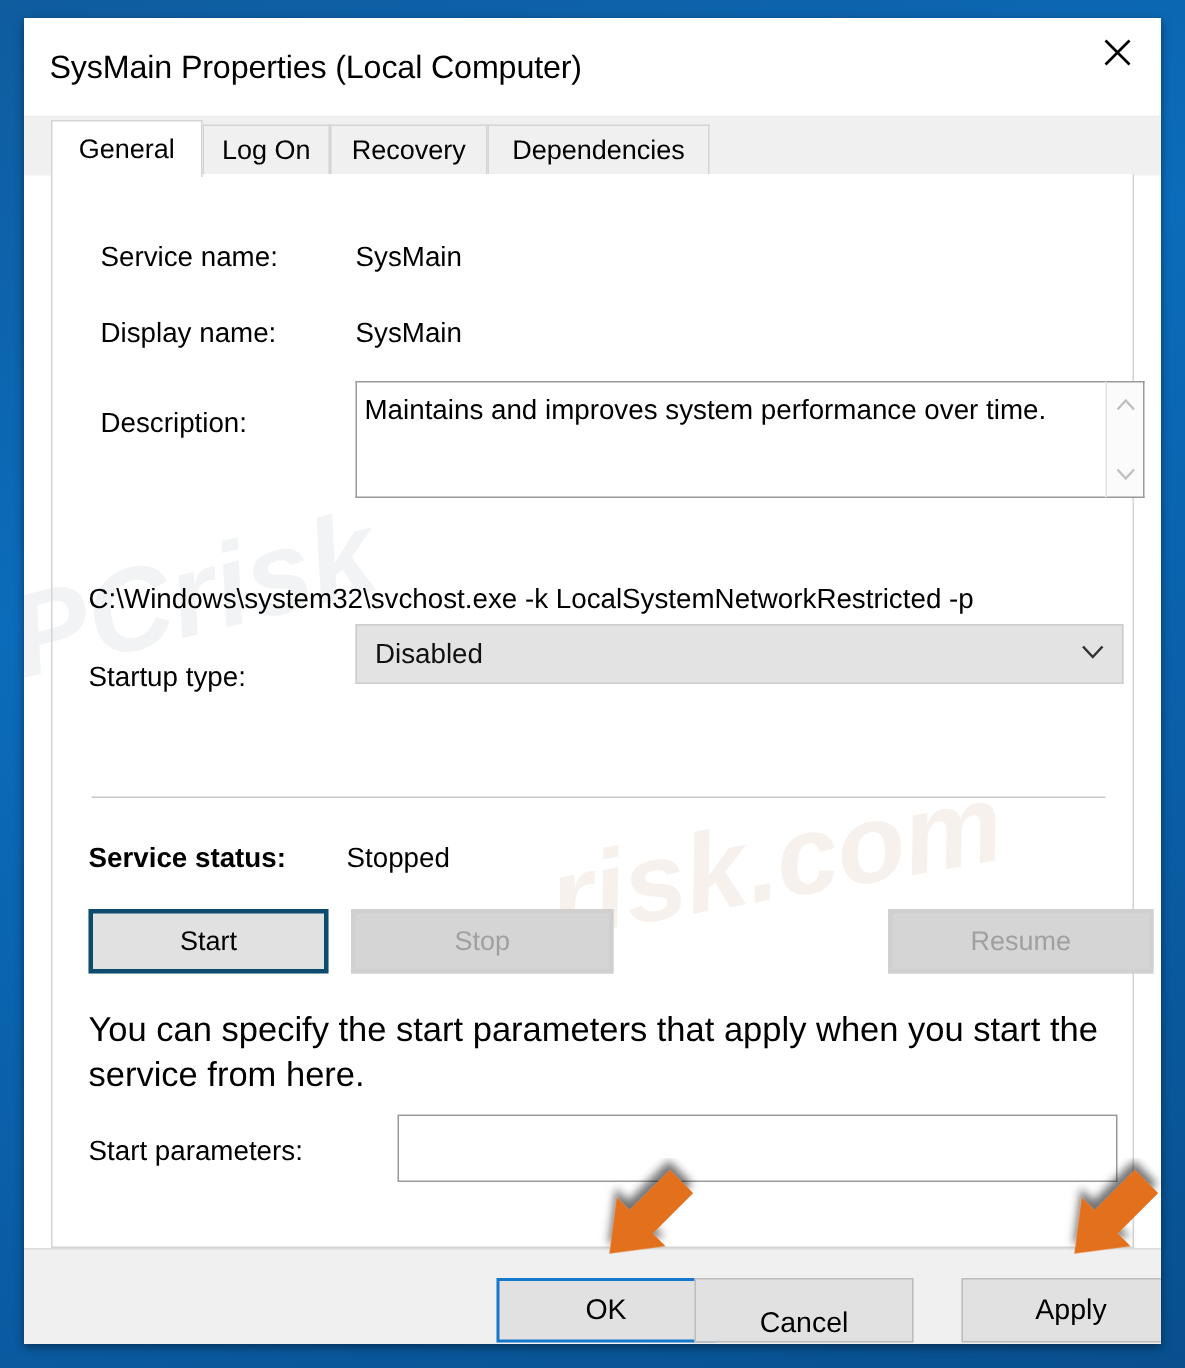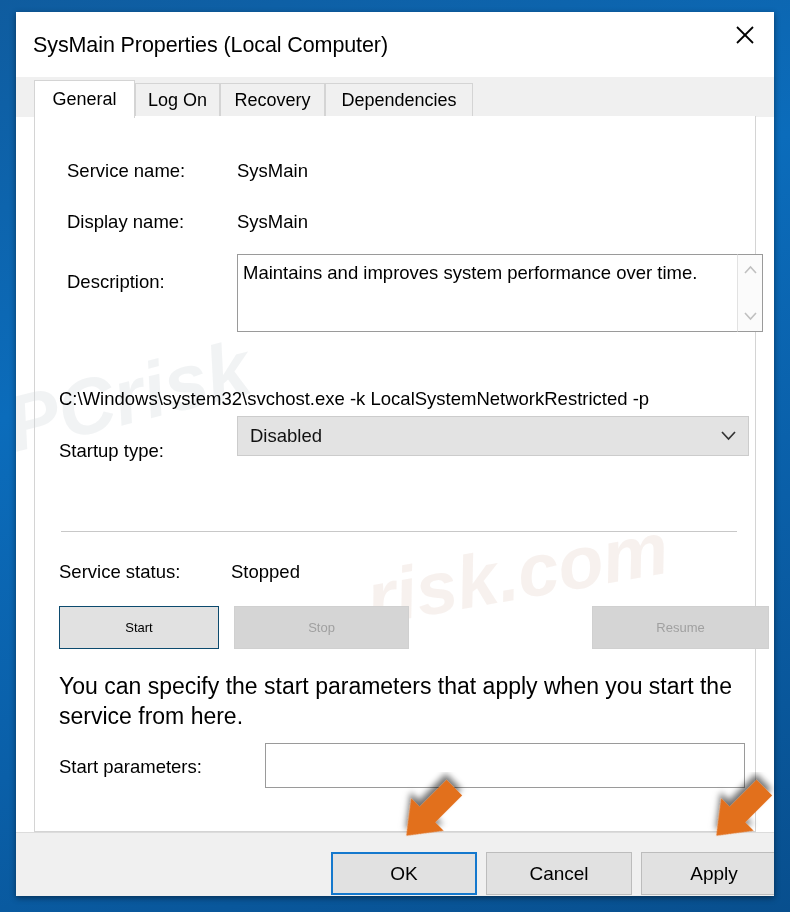--- a/index.html
+++ b/index.html
@@ -191,24 +191,24 @@
     left: 26px; top: 415px;
     width: 676px; height: 1px;
     background: #c8c8c8;
   }
 
   
   .svc-btn {
     position: absolute;
     top: 490px;
     height: 43px;
-    border: 1px solid #0c4a6e;
+    border: 3px solid #0c4a6e;
     background: #e1e1e1;
     display: flex; align-items: center; justify-content: center;
-    font-size: 13px;
+    font-size: 18px;
     color: #000;
     cursor: default;
   }
   .svc-btn.disabled {
     background: #d5d5d5;
     border-color: #d0d0d0;
     color: #a0a0a0;
   }
 
   #hint-text {
@@ -329,21 +329,21 @@
         <span id="startup-value">Disabled</span>
         <span id="startup-chev">
           <svg width="17" height="11" viewBox="0 0 17 11">
               <polyline points="2,2 8.5,9 15,2" fill="none" stroke="#333" stroke-width="1.7"></polyline>
             </svg>
         </span>
       </div>
 
       <div id="sep"></div>
 
-      <div class="field-label" style="left:24px; top:445px;">Service status:</div>
+      <div class="field-label" style="left:24px; top:445px;font-weight:bold;">Service status:</div>
       <div class="field-value" style="left:196px; top:445px;">Stopped</div>
 
       <div class="svc-btn" style="left:24px; width:160px;">
         <span>Start</span>
       </div>
       <div class="svc-btn disabled" style="left:199px; width:175px;">
         <span>Stop</span>
       </div>
       <div class="svc-btn disabled" style="left:557px; width:177px;">
         <span>Resume</span>
@@ -352,21 +352,21 @@
       <div id="hint-text">You can specify the start parameters that apply when you start the service from here.</div>
 
       <div class="field-label" style="left:24px; top:640px;">Start parameters:</div>
       <input id="startparams-input" type="text" value="" style="">
     </div>
 
     <div id="buttonbar">
       <div class="dlg-btn default" style="left:315px;">
         <span>OK</span>
       </div>
-      <div class="dlg-btn" style="left:470px;">
+      <div class="dlg-btn" style="left:447px;align-items:flex-end;">
         <span>Cancel</span>
       </div>
       <div class="dlg-btn" style="left:625px;">
         <span>Apply</span>
       </div>
     </div>
 
   </div>
 
   <svg class="arrow" style="left:382px; top:772px;" width="98" height="78" viewBox="0 0 98 78">

